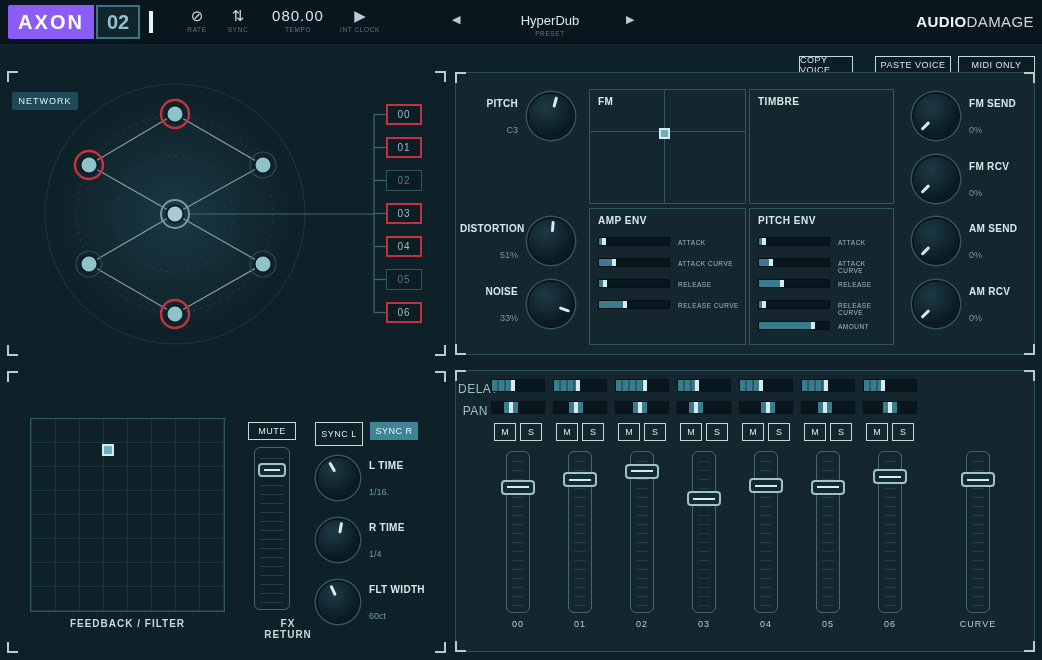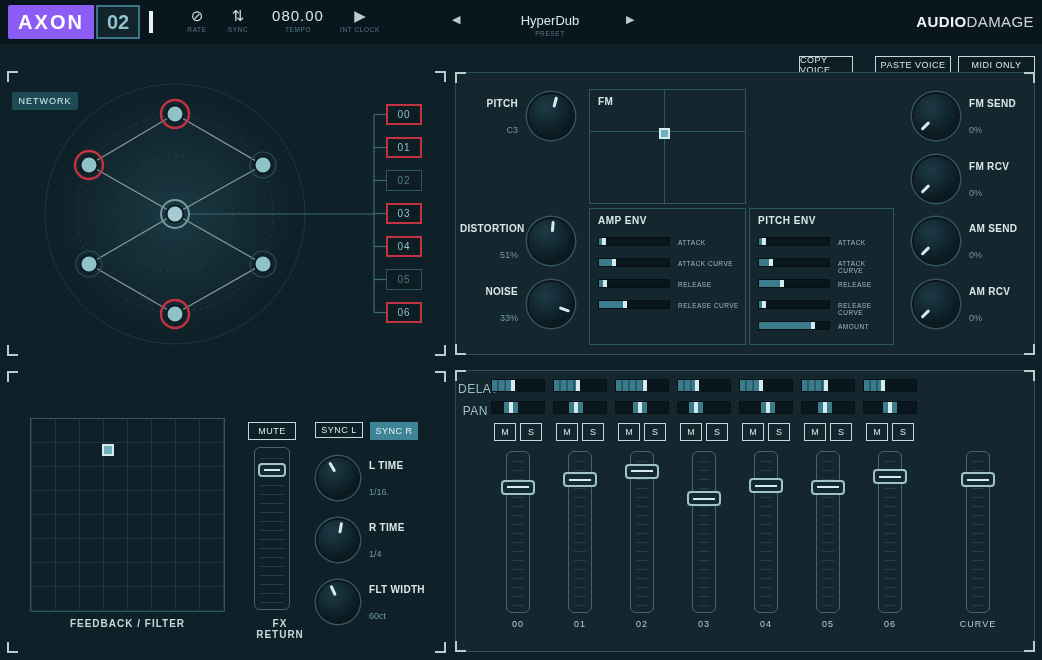--- a/index.html
+++ b/index.html
@@ -232,20 +232,23 @@
         </div>
     </div>
 
     <div class="obox" style="left:133px;top:16px;width:157px;height:115px">
       <div class="otitle">FM</div>
       <div class="crossline-v" style="left: calc(48% - 0.48px);"></div>
       <div class="crossline-h" style="bottom: calc(63% - 0.63px);"></div>
       <div class="fm-handle" style="left: calc(48% - 5.28px); bottom: calc(63% - 6.93px);"></div>
     </div>
 
+    <div class="obox" style="left:293px;top:16px;width:145px;height:115px">
+      <div class="otitle">TIMBRE</div>
+    </div>
 
     <div class="obox" style="left:133px;top:135px;width:157px;height:137px">
       <div class="otitle">AMP ENV</div>
       <div class="hslider" style="left:8px;top:28px">
           <div class="hfill" style="width: 10%;"></div>
         </div>
       <div class="hlabel" style="left:88px;top:30px">ATTACK</div>
       <div class="hslider" style="left:8px;top:49px">
           <div class="hfill" style="width: 24%;"></div>
         </div>
@@ -327,27 +330,27 @@
     <div class="corner tr"></div>
     <div class="corner bl"></div>
     <div class="corner br"></div>
 
     <div class="xypad" style="left:22px;top:46px;width:195px;height:194px">
       <div class="pad-handle" style="left: calc(39% - 4.68px); bottom: calc(86% - 10.32px);"></div>
     </div>
     <div class="pad-caption" style="left:22px;top:246px;width:195px">FEEDBACK / FILTER</div>
 
     <div class="obtn" style="left:240px;top:50px;width:48px;height:18px">MUTE</div>
-    <div class="obtn" style="left:307px;top:50px;width:48px;height:16px">SYNC L</div>
+    <div class="obtn" style="left:307px;top:50px;width:48px;height:24px">SYNC L</div>
     <div class="obtn filled" style="left:362px;top:50px;width:48px;height:18px">SYNC R</div>
 
     <div class="vtrack" style="left:246px;top:75px;width:36px;height:163px">
       <div class="vhandle" style="width: 28px; height: 14px; bottom: calc(90% - 12.6px);"></div>
     </div>
-    <div class="pad-caption" style="left:242px;top:246px;width:60px">FX RETURN</div>
+    <div class="pad-caption" style="left:250px;top:246px;width:60px">FX RETURN</div>
 
     <div class="vrow" style="left:310px;top:86px;height:40px">
       <div class="knob" style="width:40px;height:40px;--rot:-30deg">
           <div class="kp"></div>
         </div>
       <div class="vlabels l">
           <div class="vname">L TIME</div>
           <div class="vval">1/16.</div>
         </div>
     </div>

